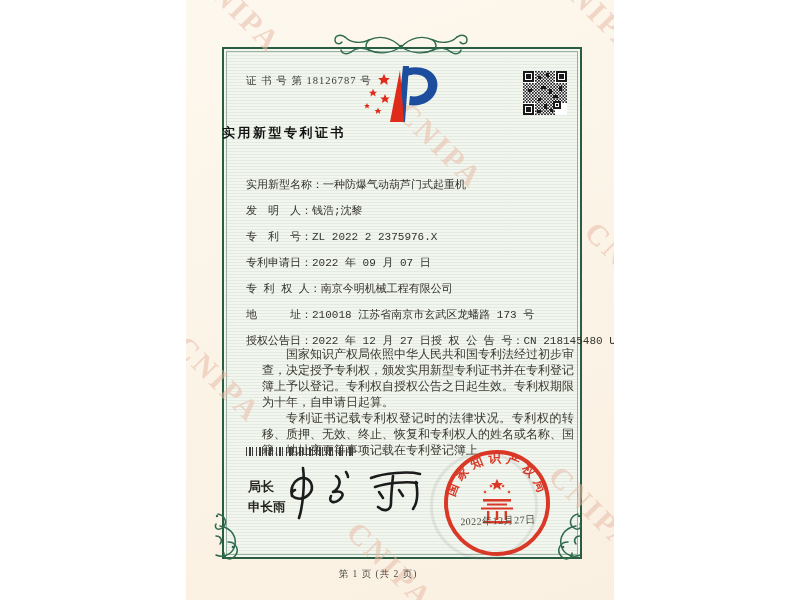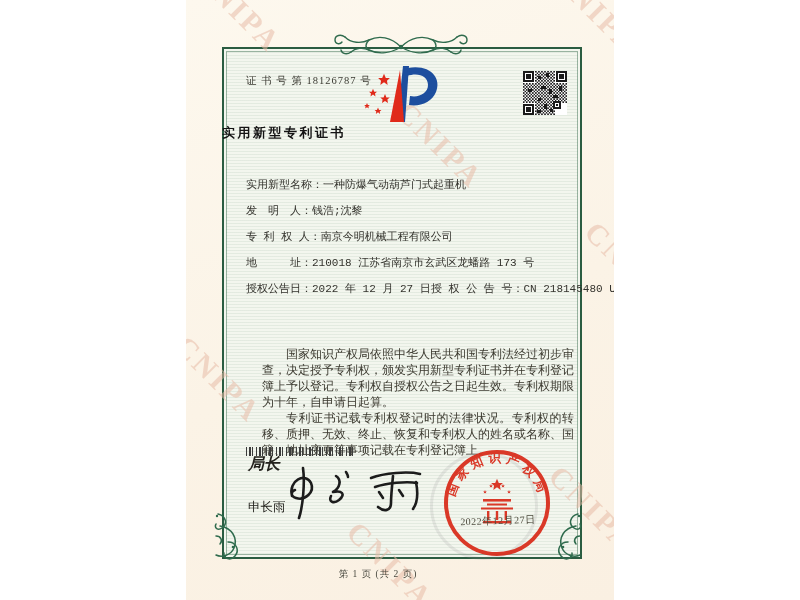--- a/index.html
+++ b/index.html
@@ -27,22 +27,22 @@
   .frow{position:relative;height:26px;line-height:13px;white-space:nowrap;font-family:Liberation Mono, monospace;}
   .frow .lbl{color:#33322c;}
   .frow .val{color:#33322c;}
   .pair2{position:absolute;left:159px;top:0;margin-left:26px;}
   .paras{position:absolute;left:76px;top:346px;width:312px;font-size:12px;line-height:16px;
          text-align:justify;color:#3b392f;}
   .paras p{margin:0;text-indent:2em;}
   .barcode{position:absolute;left:60px;top:447px;width:109px;height:9px;
     background-image:repeating-linear-gradient(90deg,#3c3c3c 0 1px,rgba(0,0,0,0) 1px 3px,
       #3c3c3c 3px 5px,rgba(0,0,0,0) 5px 6px,#3c3c3c 6px 7px,rgba(0,0,0,0) 7px 10px);}
-  .dirtitle{position:absolute;left:62px;top:454px;font-size:16px;font-weight:600;color:#23221d;font-style:italic;}
-  .dirname{position:absolute;left:62px;top:499px;font-size:12.5px;font-weight:400;color:#23221d;}
+  .dirtitle{position:absolute;left:62px;top:478px;font-size:13px;font-weight:600;color:#23221d;}
+  .dirname{position:absolute;left:62px;top:499px;font-size:12.5px;font-weight:700;color:#23221d;}
   .sig{position:absolute;left:92px;top:462px;width:164px;height:60px;}
   .emboss{position:absolute;left:244px;top:452px;width:102px;height:102px;border-radius:50%;
           border:3px solid rgba(150,150,150,0.18);}
   .seal{position:absolute;left:255px;top:447px;width:112px;height:112px;opacity:0.93;}
   .sealdate{position:absolute;left:262px;top:514px;width:100px;text-align:center;
             font-size:10px;color:#4c4a3c;letter-spacing:0.5px;transform:rotate(-2deg);}
   .pageinfo{position:absolute;left:36px;top:568px;width:312px;text-align:center;
             font-size:9.5px;color:#4a4a40;letter-spacing:1px;}
   .footnote{position:absolute;left:36px;top:571px;width:356px;text-align:center;
             font-size:10px;color:#3c3a30;letter-spacing:2px;}
@@ -164,20 +164,26 @@
       <div class="title">实用新型专利证书</div>
 
       <div class="fields">
         <div class="frow">
           <span class="lbl">实用新型名称：</span><span class="val">一种防爆气动葫芦门式起重机</span>
         </div>
         <div class="frow">
           <span class="lbl">发　明　人：</span><span class="val">钱浩;沈黎</span>
         </div>
         <div class="frow">
+          <span class="lbl">专　利　号：</span><span class="val">ZL 2022 2 2375976.X</span>
+        </div>
+        <div class="frow">
+          <span class="lbl">专利申请日：</span><span class="val">2022 年 09 月 07 日</span>
+        </div>
+        <div class="frow">
           <span class="lbl">专 利 权 人：</span><span class="val">南京今明机械工程有限公司</span>
         </div>
         <div class="frow">
           <span class="lbl">地　　　址：</span><span class="val">210018 江苏省南京市玄武区龙蟠路 173 号</span>
         </div>
         <div class="frow">
           <span class="lbl">授权公告日：</span><span class="val">2022 年 12 月 27 日</span>
           <span class="pair2">
             <span class="lbl">授 权 公 告 号：</span><span class="val">CN 218145480 U</span>
           </span>

